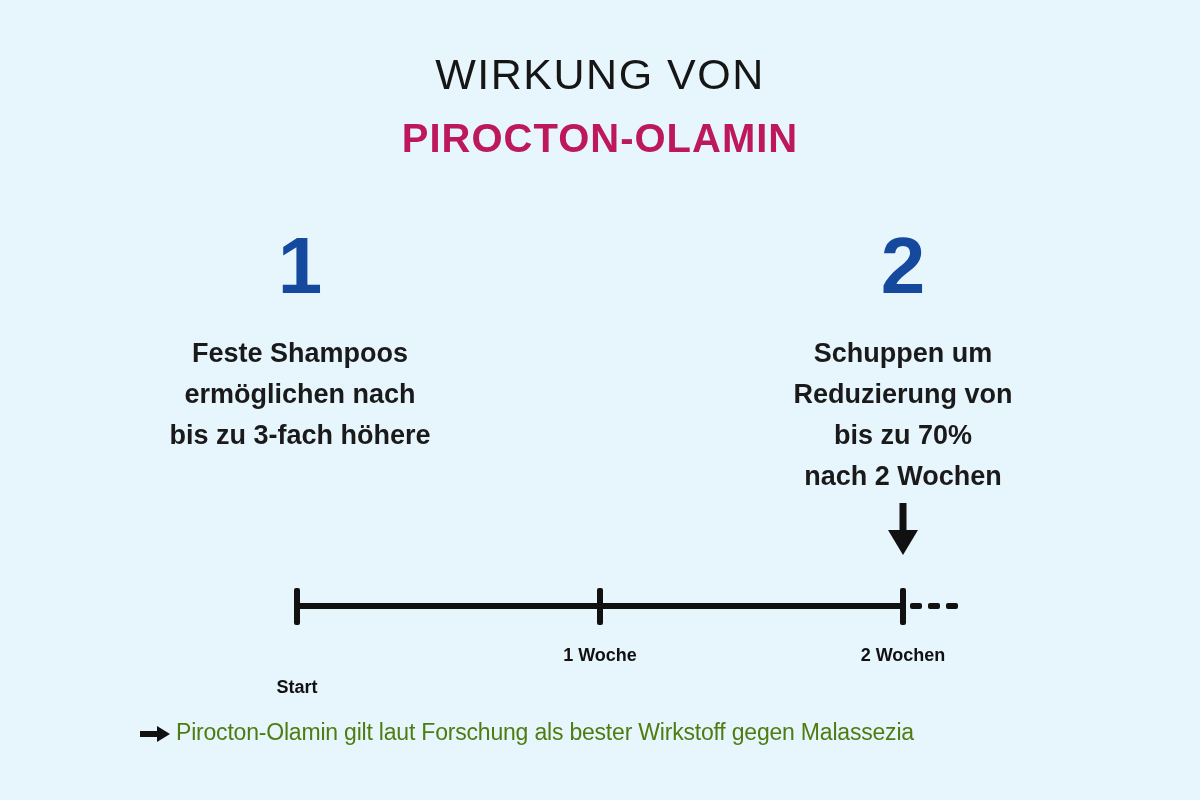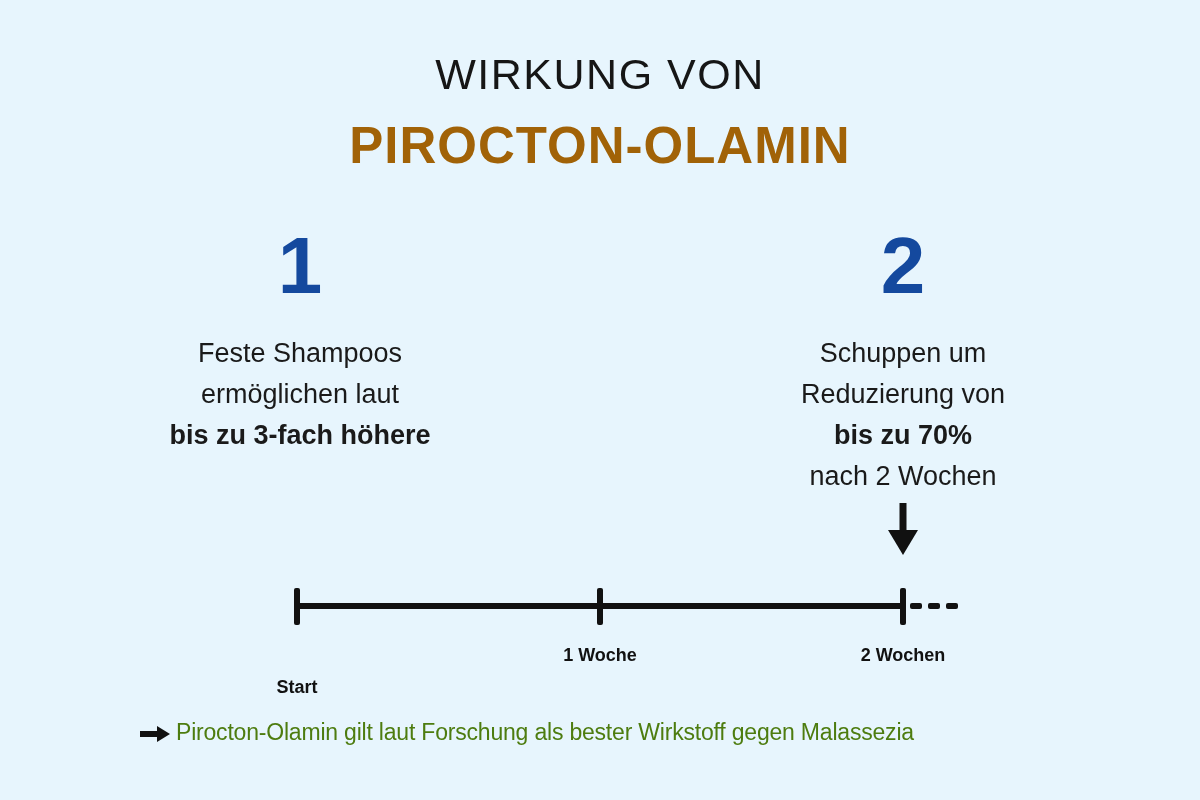--- a/index.html
+++ b/index.html
@@ -23,24 +23,24 @@
     text-align: center;
     font-size: 43px;
     font-weight: 400;
     letter-spacing: 1.5px;
     color: #161616;
   }
   .title-line2 {
     position: absolute;
     top: 116px; left: 0; width: 1200px;
     text-align: center;
-    font-size: 51px;
+    font-size: 40px;
     font-weight: 700;
     letter-spacing: 1px;
-    color: #a16207;
+    color: #be185d;
   }
   
   .step-number {
     position: absolute;
     top: 226px;
     width: 400px;
     text-align: center;
     font-size: 80px;
     font-weight: 700;
     line-height: 1;
@@ -52,21 +52,21 @@
     position: absolute;
     top: 333px;
     width: 400px;
     text-align: center;
     font-size: 27px;
     line-height: 41px;
     color: #1a1a1a;
   }
   .step-text.t1 { left: 100px; }
   .step-text.t2 { left: 703px; }
-  .step-text .line { display: block; font-weight: 400; }
+  .step-text .line { display: block; font-weight: 700; }
   .step-text .line.bold { font-weight: 700; }
   
   .down-arrow {
     position: absolute;
     left: 887px; top: 503px;
     width: 32px; height: 52px;
   }
   
   .timeline-line {
     position: absolute;
@@ -125,21 +125,21 @@
 <body>
 
 <div class="canvas">
 
   <div class="title-line1">WIRKUNG VON</div>
   <div class="title-line2">PIROCTON-OLAMIN</div>
 
   <div class="step-number n1">1</div>
   <div class="step-text t1">
     <span class="line">Feste Shampoos</span>
-    <span class="line">ermöglichen laut</span>
+    <span class="line">ermöglichen nach</span>
     <span class="line bold">bis zu 3-fach höhere</span>
   </div>
 
   <div class="step-number n2">2</div>
   <div class="step-text t2">
     <span class="line">Schuppen um</span>
     <span class="line">Reduzierung von</span>
     <span class="line bold">bis zu 70%</span>
     <span class="line">nach 2 Wochen</span>
   </div>

